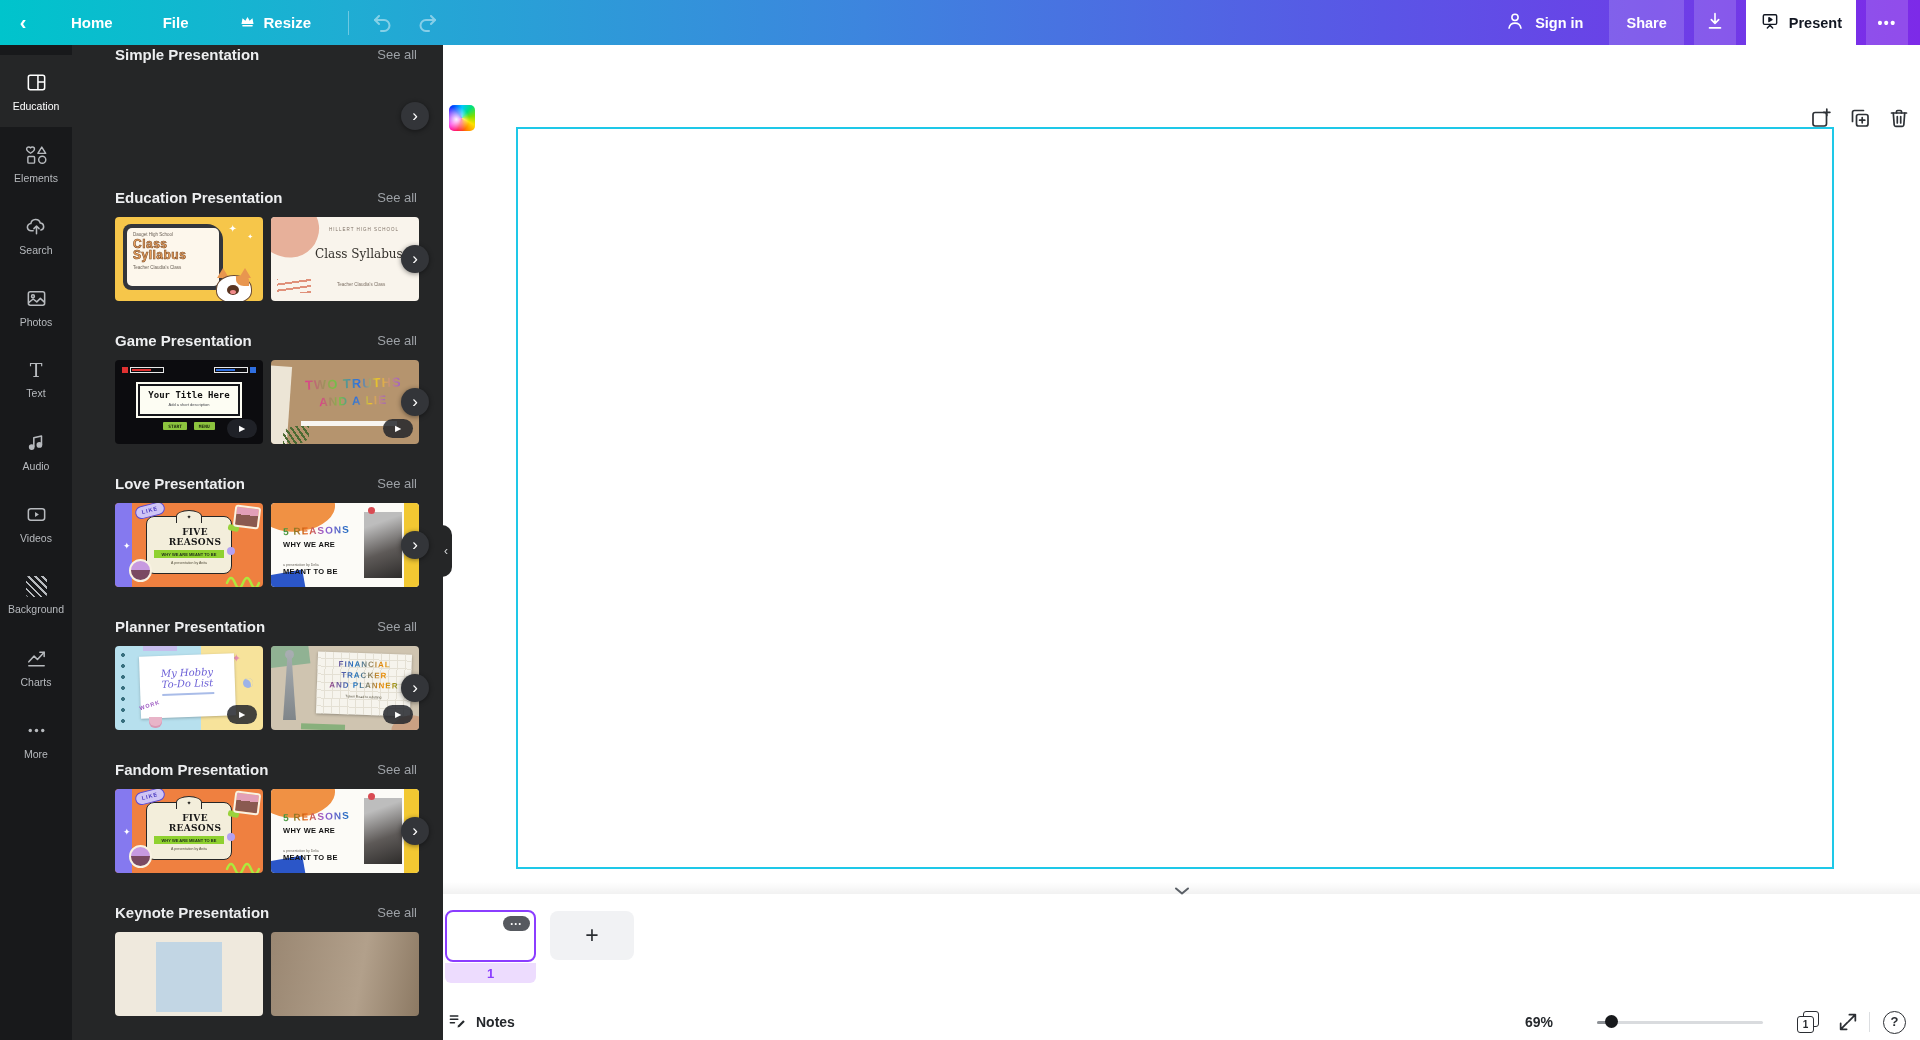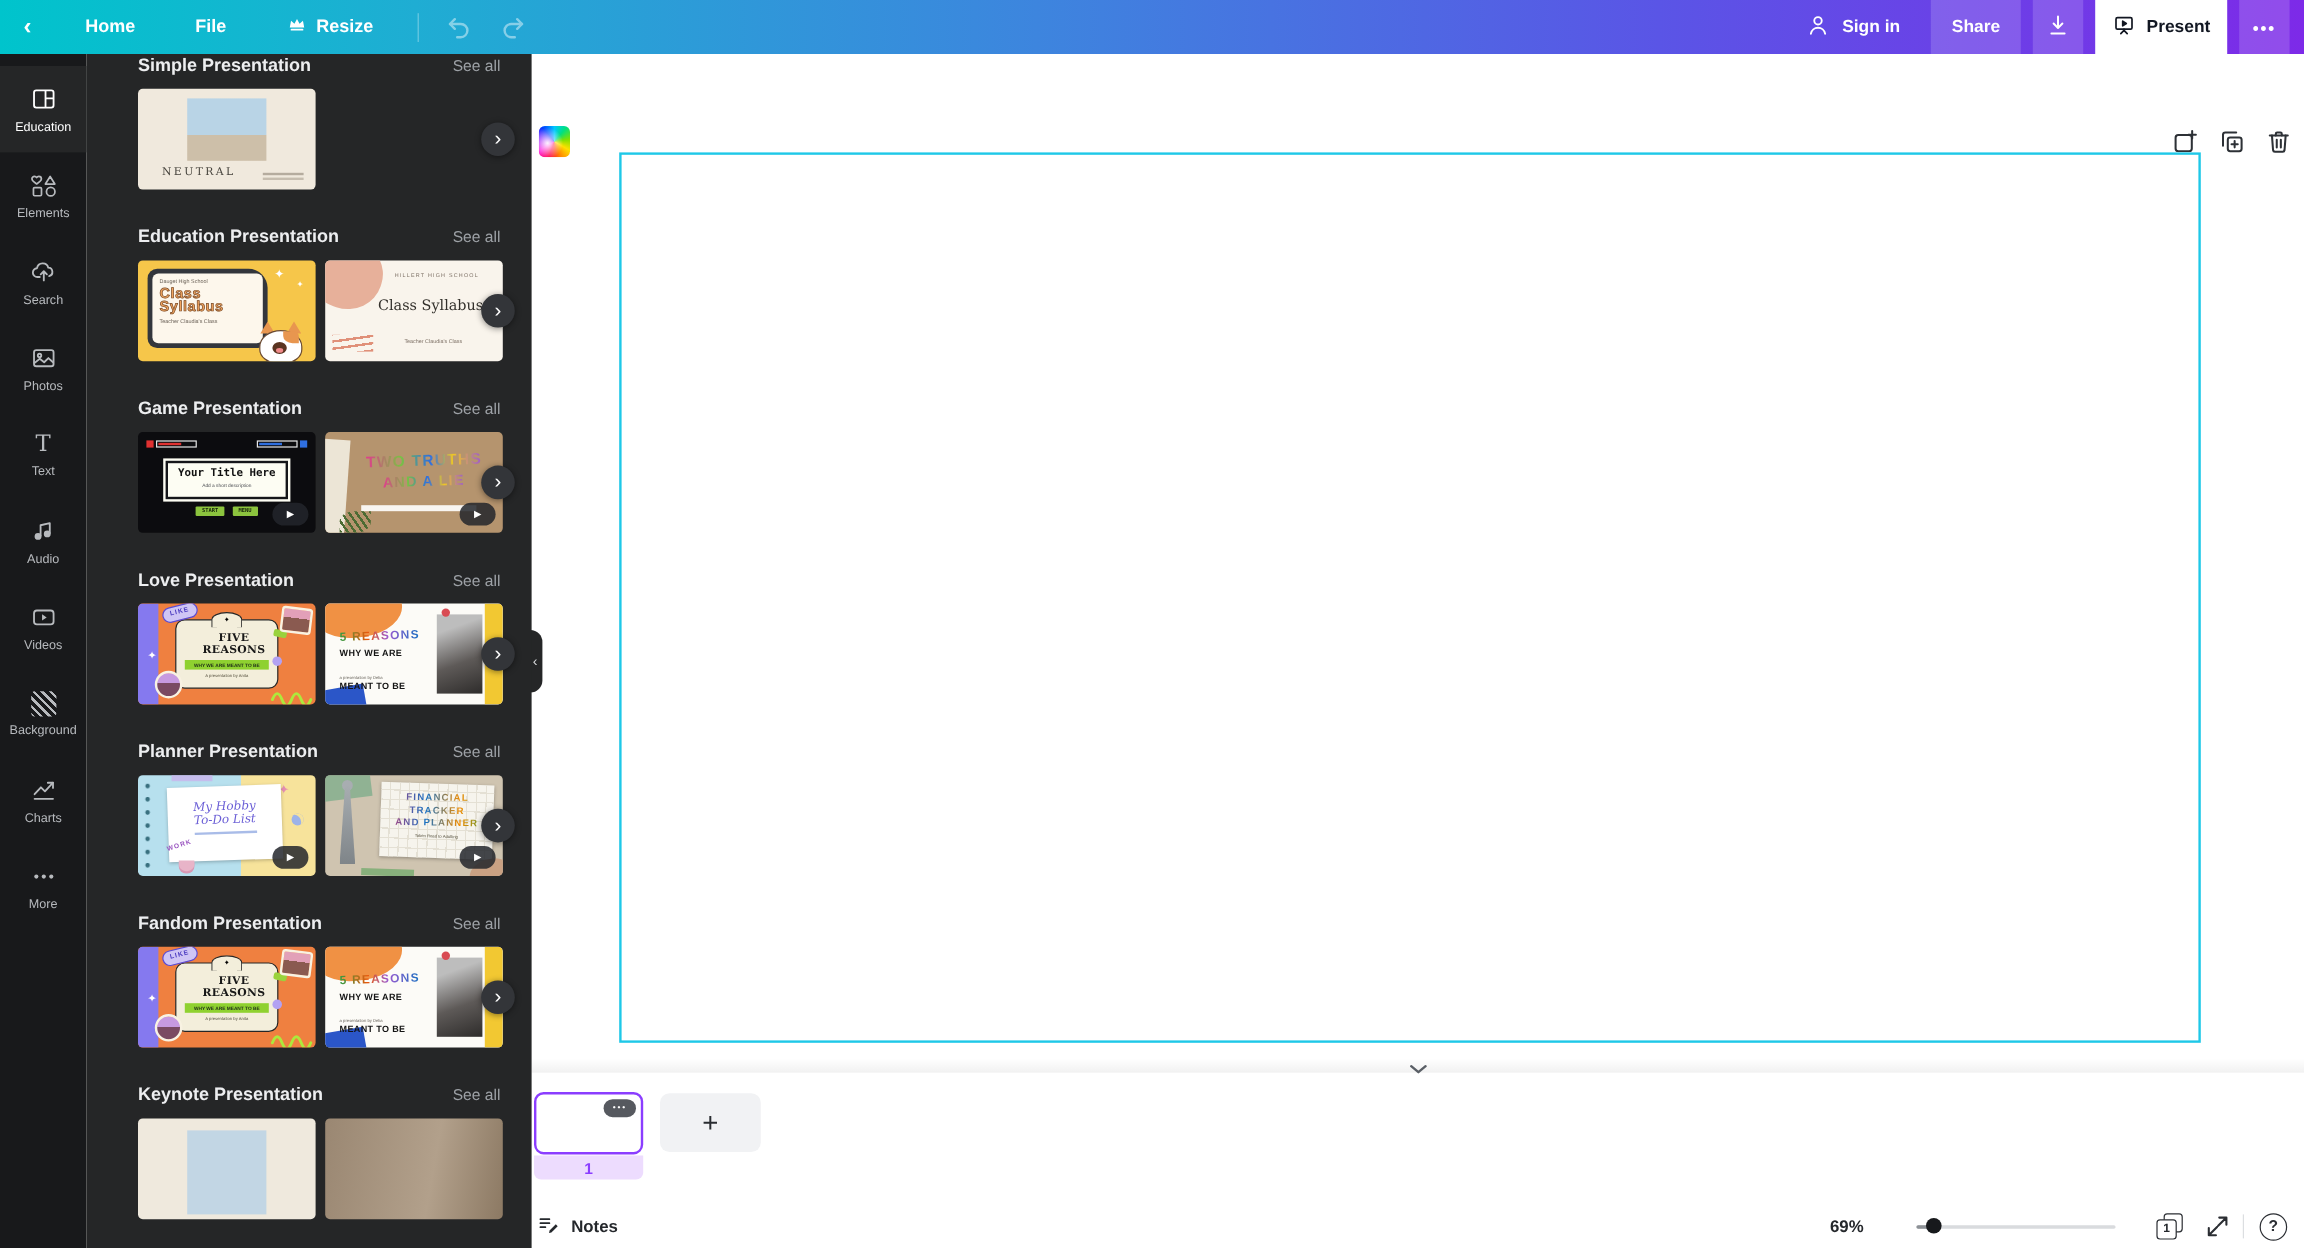--- a/index.html
+++ b/index.html
@@ -406,25 +406,20 @@
 </div>
 
 <div class="panel">
 
   <div class="section">
     <div class="sec-head">
       <span class="sec-title">Simple Presentation</span>
       <span class="sec-seeall">See all</span>
     </div>
     <div class="row">
-      <div class="thumb t-neutral">
-        <div class="photo"></div>
-        <div class="cap">NEUTRAL</div>
-        <div class="microbar"></div>
-      </div>
       <button class="row-next">
           <span>›</span>
         </button>
     </div>
   </div>
 
   <div class="section">
     <div class="sec-head">
       <span class="sec-title">Education Presentation</span>
       <span class="sec-seeall">See all</span>

